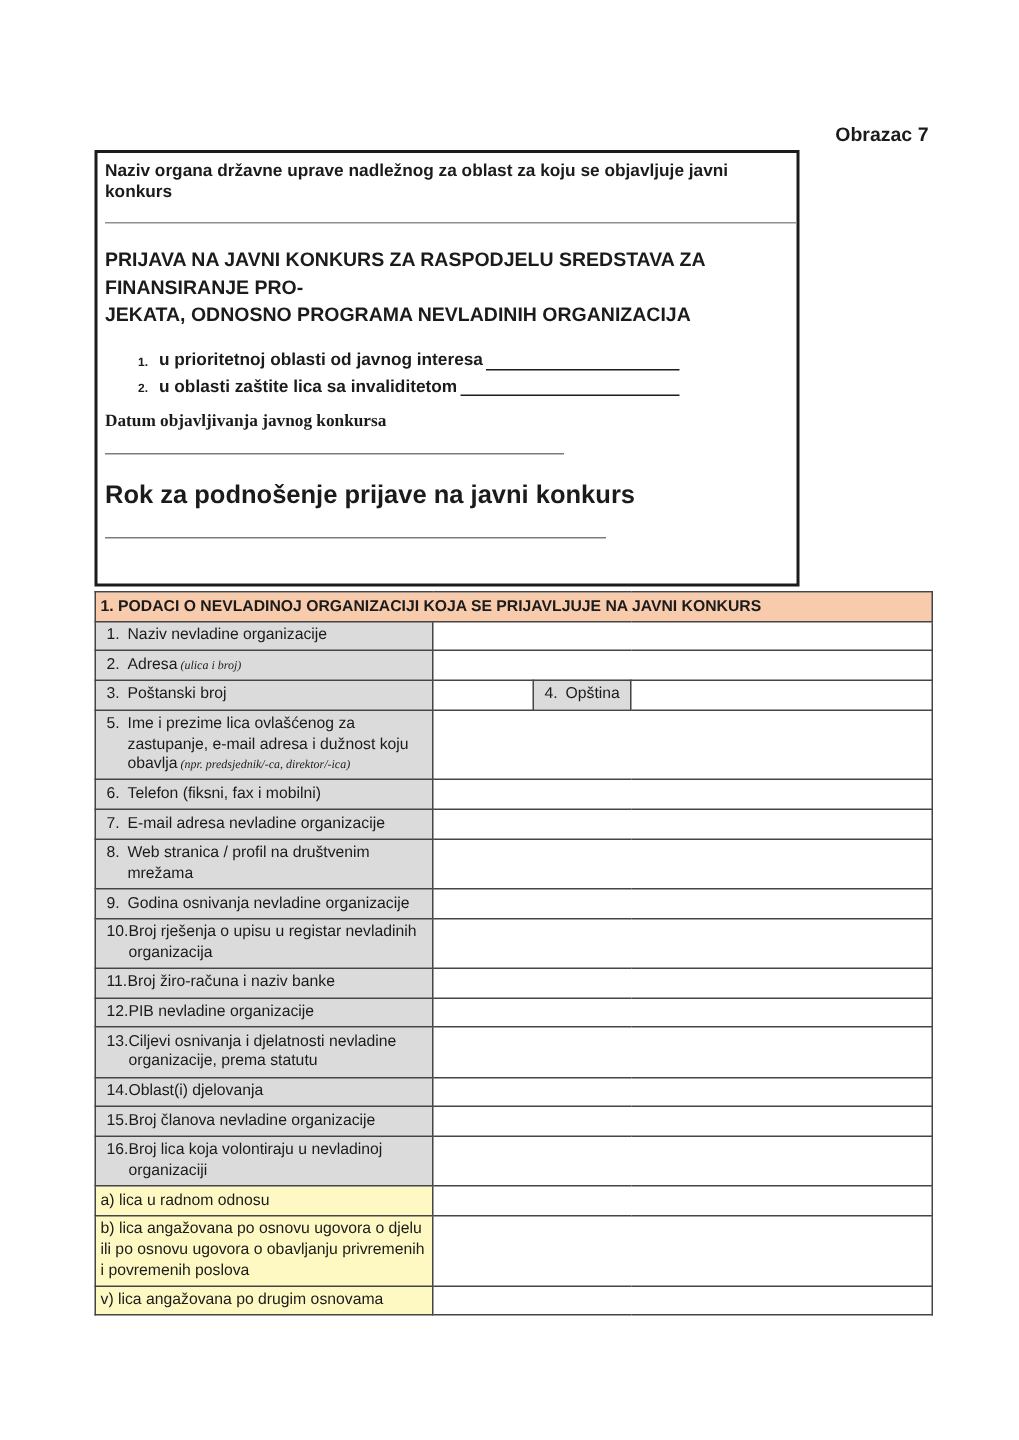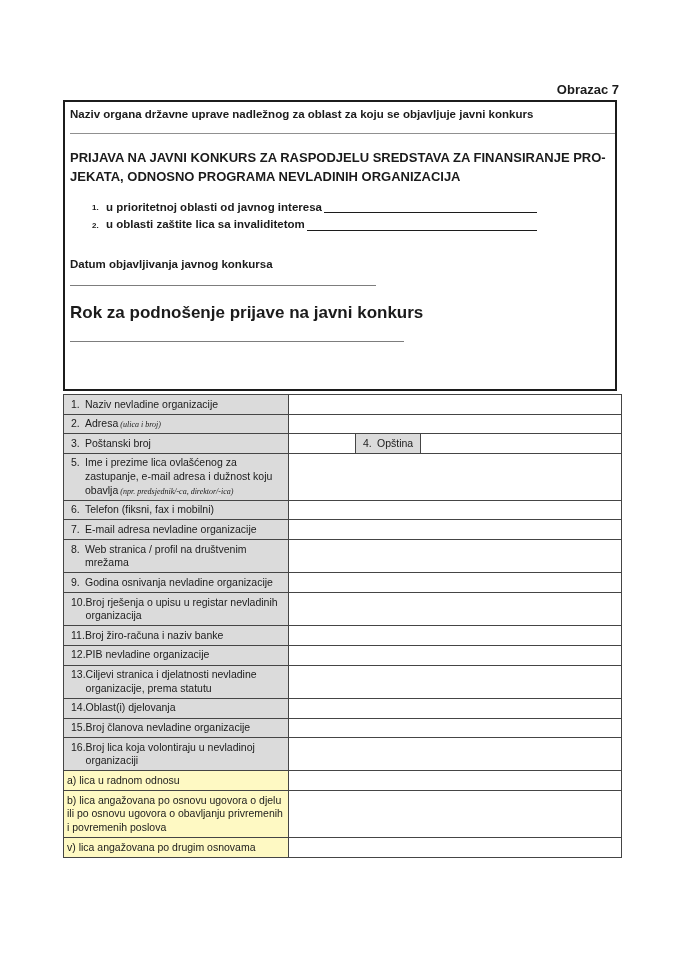--- a/index.html
+++ b/index.html
@@ -11,32 +11,32 @@
   }
   .content { position:absolute; left:63px; top:0; width:558px; }
 
   .form-label {
     margin-top:82px; text-align:right;
     font-size:13px; font-weight:bold; padding-right:2px;
   }
 
   
   .top-box {
-    margin-top:3px; width:554px; height:291px;
+    margin-top:3px; width:470px; height:291px;
     border:2px solid #1c1c1c; padding:5px 6px 0 5px; overflow:hidden;
   }
   .intro { font-size:11.5px; font-weight:bold; line-height:1.25; }
   .gray-line { margin-top:12px; border-bottom:1px solid #909090; width:552px; }
   .big-title { margin-top:15px; font-size:13px; font-weight:bold; line-height:1.45; }
   .items { margin-top:12px; padding-left:22px; padding-right:72px; }
   .item-row { display:flex; align-items:flex-end; line-height:1.5; }
   .item-num { flex:0 0 14px; font-size:8px; font-weight:bold; padding-bottom:2px; }
   .item-text { font-size:11.5px; font-weight:bold; white-space:nowrap; }
   .fill-line { flex:1 1 auto; border-bottom:1.3px solid #1c1c1c; margin-bottom:3px; margin-left:2px; }
-  .date-label { margin-top:24px; font-size:11.5px; font-weight:bold; }
+  .date-label { margin-top:8px; font-size:11.5px; font-weight:bold;font-family:Liberation Serif, serif; }
   .date-line { margin-top:15px; width:306px; border-bottom:1px solid #7d7d7d; }
   .deadline-label { margin-top:17px; font-size:17px; font-weight:bold; }
   .deadline-line { margin-top:18px; width:334px; border-bottom:1px solid #7d7d7d; }
 
   
   table.s1 {
     margin-top:3px; width:558px;
     border-collapse:collapse; table-layout:fixed;
   }
   table.s1 td {
@@ -89,20 +89,23 @@
   </div>
 
   <table class="s1">
     <colgroup>
       <col style="width:225px">
         <col style="width:67px">
         <col style="width:65px">
         <col style="width:201px">
     </colgroup>
     <tbody id="s1-body">
+      <tr>
+        <td class="sec-header" colspan="4">1. PODACI O NEVLADINOJ ORGANIZACIJI KOJA SE PRIJAVLJUJE NA JAVNI KONKURS</td>
+      </tr>
     <tr>
           <td class="lbl">
             <div class="cell-flex">
               <span class="cell-num">1.</span>
               <span class="cell-txt">Naziv nevladine organizacije</span>
             </div>
           </td>
           <td class="val" colspan="3"></td>
         </tr>
         <tr>
@@ -199,21 +202,21 @@
               <span class="cell-num">12.</span>
               <span class="cell-txt">PIB nevladine organizacije</span>
             </div>
           </td>
           <td class="val" colspan="3"></td>
         </tr>
         <tr>
           <td class="lbl">
             <div class="cell-flex">
               <span class="cell-num">13.</span>
-              <span class="cell-txt">Ciljevi stranica i djelatnosti nevladine organizacije, prema statutu</span>
+              <span class="cell-txt">Ciljevi osnivanja i djelatnosti nevladine organizacije, prema statutu</span>
             </div>
           </td>
           <td class="val" colspan="3"></td>
         </tr>
         <tr>
           <td class="lbl">
             <div class="cell-flex">
               <span class="cell-num">14.</span>
               <span class="cell-txt">Oblast(i) djelovanja</span>
             </div>

